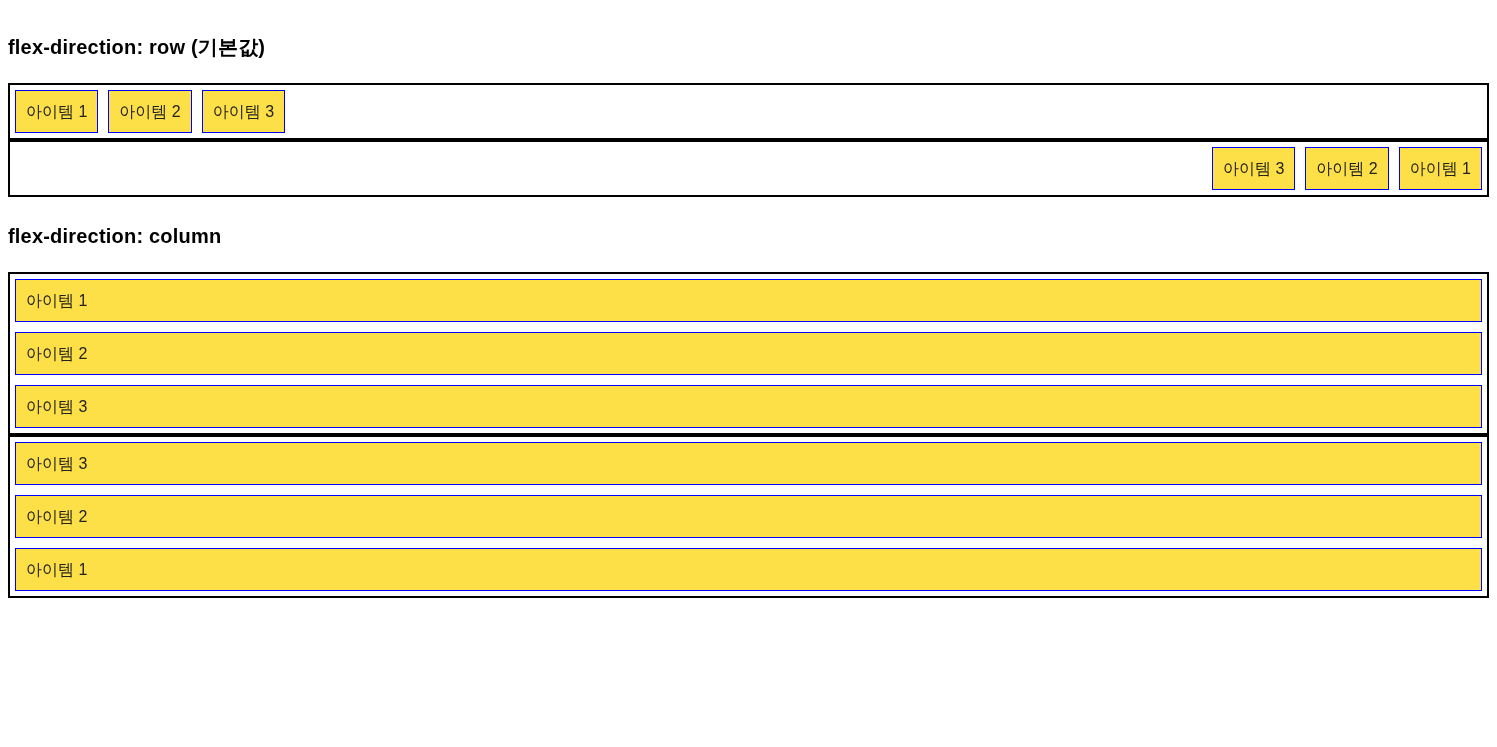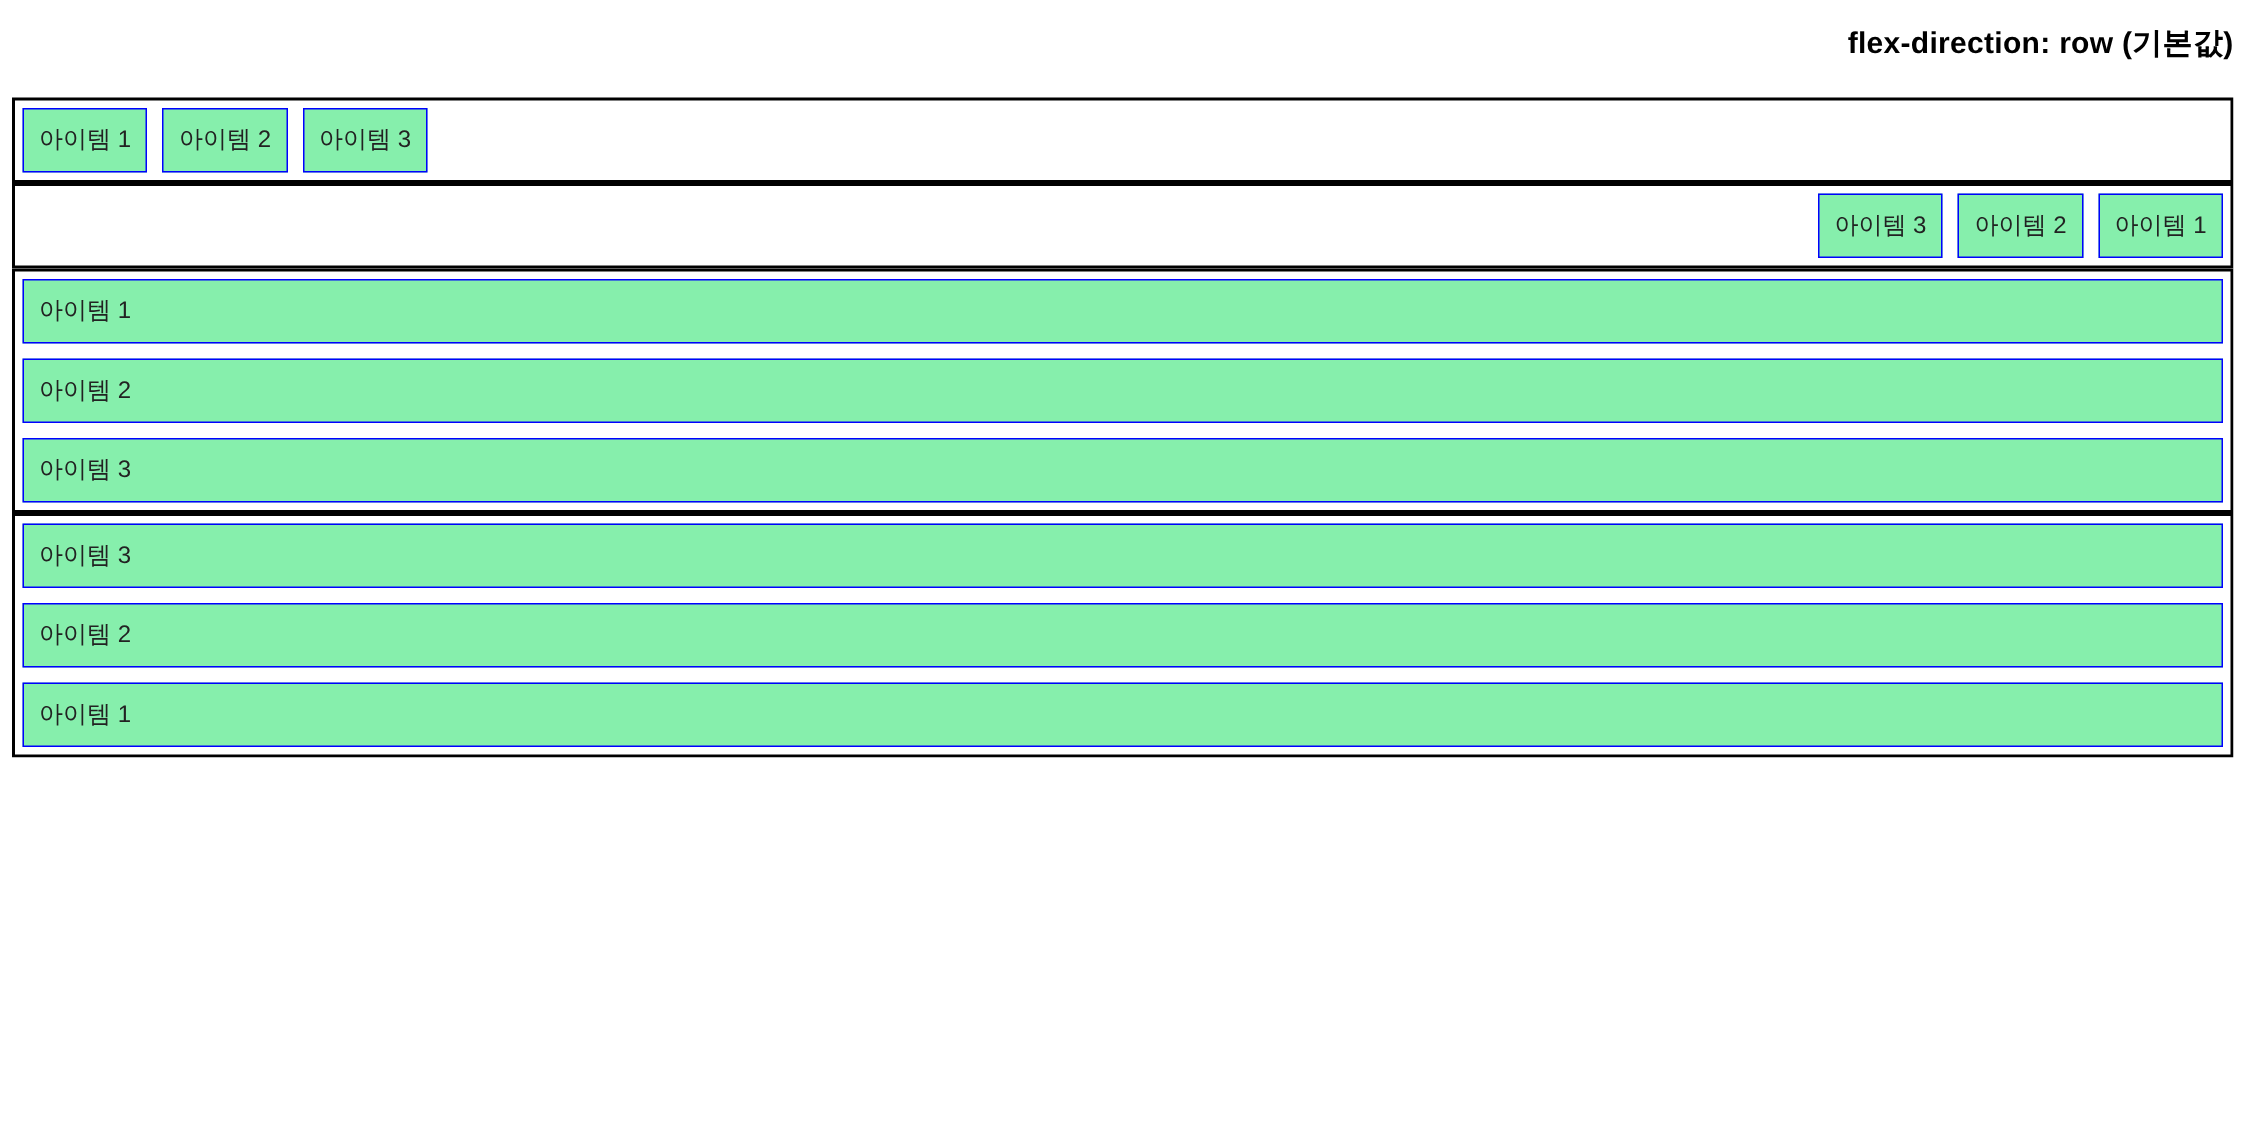--- a/index.html
+++ b/index.html
@@ -14,34 +14,33 @@
   }
   h3.section-heading {
     font-size: 20px;
     line-height: 23px;
     font-weight: bold;
     color: #000000;
     margin: 24px 0;
     letter-spacing: 0.2px;
   }
   h3.section-heading:first-of-type {
-    margin-top: 10px;
-    text-align: right;
+    margin-top: 28px;
   }
   .flex-container {
     display: flex;
     border: 2px solid #000000;
     background: #ffffff;
   }
   .dir-row            { flex-direction: row; }
   .dir-row-reverse    { flex-direction: row-reverse; }
   .dir-column         { flex-direction: column; }
   .dir-column-reverse { flex-direction: column-reverse; }
   .flex-item {
-    background: #86efac;
+    background: #fde047;
     border: 1px solid #0000ff;
     margin: 5px;
     padding: 10px;
     font-size: 16px;
     line-height: 21px;
     color: #222222;
     white-space: nowrap;
     text-align: center;
   }
   .dir-column .flex-item,
@@ -65,20 +64,21 @@
 
   <section>
     <div class="flex-container dir-row-reverse">
       <div class="flex-item">아이템 1</div>
       <div class="flex-item">아이템 2</div>
       <div class="flex-item">아이템 3</div>
     </div>
   </section>
 
   <section>
+    <h3 class="section-heading">flex-direction: column</h3>
     <div class="flex-container dir-column">
       <div class="flex-item">아이템 1</div>
       <div class="flex-item">아이템 2</div>
       <div class="flex-item">아이템 3</div>
     </div>
   </section>
 
   <section>
     <div class="flex-container dir-column-reverse">
       <div class="flex-item">아이템 1</div>

